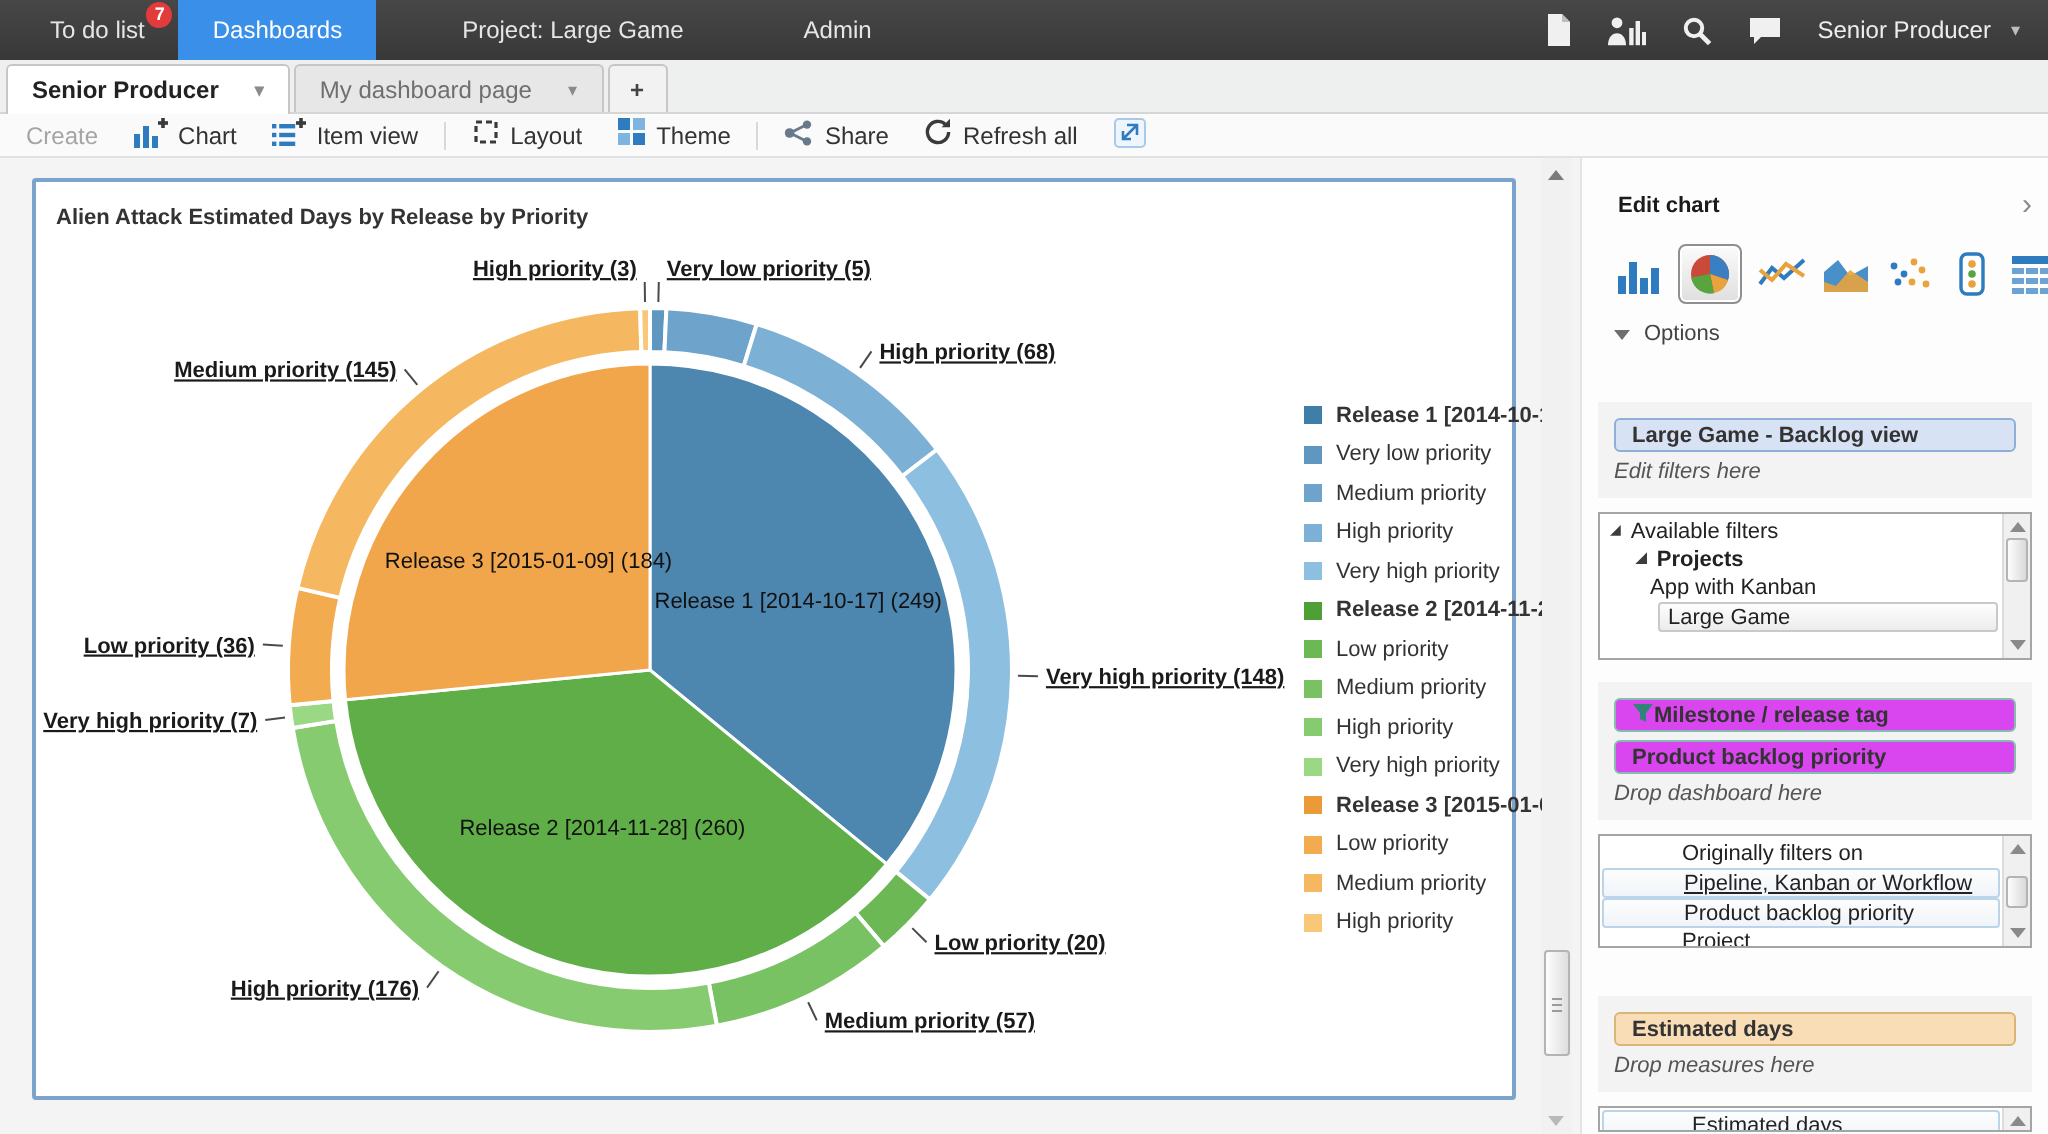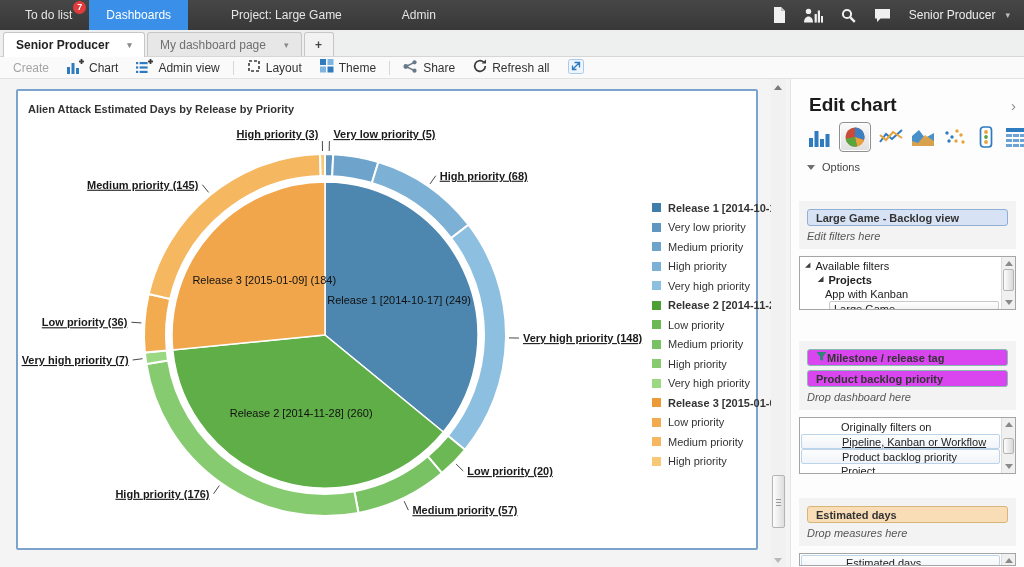--- a/index.html
+++ b/index.html
@@ -56,41 +56,41 @@
   .vs-down { bottom:4px; border-top:5px solid #b9b9b9; }
   .vs-thumb { position:absolute; left:1px; top:396px; width:13px; height:53px; border:1px solid #b4b4b4;
     border-radius:2px; background:linear-gradient(90deg,#fdfdfd,#dedede); }
   .vs-thumb::after { content:""; position:absolute; left:3px; right:3px; top:23px; height:7px;
     background:repeating-linear-gradient(#9a9a9a 0 1px, transparent 1px 3px); }
 
   
   .edit-panel { position:absolute; left:790px; top:79px; width:234px; height:488px; background:#fdfdfd;
     border-left:1px solid #e4e4e4; font-size:11px; color:#333; overflow:hidden; }
   .ep-header { position:absolute; left:18px; right:8px; top:15px; display:flex; align-items:center; }
-  .ep-title { font-size:19px; font-weight:bold; color:#1b1b1b; }
+  .ep-title { font-size:11px; font-weight:bold; color:#1b1b1b; }
   .ep-chevron { margin-left:auto; color:#8a8a8a; font-size:15px; }
   .ep-icons { position:absolute; left:16px; top:42px; display:flex; align-items:center; gap:8px; height:32px; }
   .ct-icon { display:flex; align-items:center; justify-content:center; }
   .ct-icon.selected { border:1px solid #8f8f8f; border-radius:4px; padding:3px 4px;
     background:linear-gradient(#fbfbfb,#dfdfdf); box-shadow:inset 0 0 0 1px #fff; }
   .ep-options { position:absolute; left:16px; top:82px; display:flex; align-items:center; gap:7px; color:#444; }
   .tri-down { width:0; height:0; border-left:4px solid transparent; border-right:4px solid transparent; border-top:5px solid #6e6e6e; }
 
   .ep-group { position:absolute; left:8px; right:8px; }
   .g-filters { top:122px; } .g-dims { top:262px; } .g-measures { top:419px; }
   .ep-section { background:#f3f3f3; padding:8px 8px 7px; }
   .chip { height:17px; border-radius:3px; border:1px solid; display:flex; align-items:center;
     padding:0 8px; font-weight:bold; color:#333; margin-bottom:4px; white-space:nowrap; overflow:hidden; }
   .chip-filter { background:#d7e2f4; border-color:#8fafd6; }
   .chip-dim { background:#d946ef; border-color:#84bcb0; }
   .chip-measure { background:#f8ddb7; border-color:#d8b678; }
   .hint { font-style:italic; color:#555; margin-top:4px; }
 
   .listbox { position:relative; margin-top:7px; border:1px solid #a5a5a5; background:#fff; overflow:hidden; }
-  .lb1 { height:54px; } .lb2 { height:57px; } .lb3 { height:13px; }
+  .lb1 { height:74px; } .lb2 { height:57px; } .lb3 { height:13px; }
   .lb-inner { position:absolute; left:1px; top:2px; right:15px; }
   .lb-row { height:14px; display:flex; align-items:center; white-space:nowrap; color:#222; }
   .lb-row .tree-arrow { font-size:7px; color:#3c3c3c; margin-right:5px; transform:translateY(-1px); }
   .lb-row.sel { background:linear-gradient(#fefefe,#ececec); border:1px solid #c9c9c9; border-radius:2px; height:15px; }
   .lb-row.sel-blue { background:linear-gradient(#fdfdfd,#f0f4f9); border:1px solid #bcd4ea; border-radius:2px; height:15px; }
   .lb-scroll { position:absolute; right:0; top:0; bottom:0; width:14px; background:#f0f0f0; border-left:1px solid #dcdcdc; }
   .lbs-up, .lbs-down { position:absolute; left:3px; width:0; height:0; border-left:4px solid transparent; border-right:4px solid transparent; }
   .lbs-up { top:4px; border-bottom:5px solid #8a8a8a; }
   .lbs-down { bottom:4px; border-top:5px solid #8a8a8a; }
   .lbs-thumb { position:absolute; left:1px; width:11px; background:linear-gradient(90deg,#fdfdfd,#d9d9d9); border:1px solid #b4b4b4; border-radius:2px; }
@@ -182,21 +182,21 @@
         <span><svg width="17" height="15" viewBox="0 0 17 15">
             <rect x="0" y="3" width="2.2" height="2.2" fill="#2e7bbf"></rect>
             <rect x="3.6" y="3" width="8" height="2.2" fill="#2e7bbf"></rect>
             <rect x="0" y="7.4" width="2.2" height="2.2" fill="#2e7bbf"></rect>
             <rect x="3.6" y="7.4" width="8" height="2.2" fill="#2e7bbf"></rect>
             <rect x="0" y="11.8" width="2.2" height="2.2" fill="#2e7bbf"></rect>
             <rect x="3.6" y="11.8" width="8" height="2.2" fill="#2e7bbf"></rect>
             <rect x="13.6" y="0" width="1.8" height="5" fill="#3a3a3a"></rect>
             <rect x="12" y="1.6" width="5" height="1.8" fill="#3a3a3a"></rect>
           </svg></span>
-        <span>Admin view</span>
+        <span>Item view</span>
       </div>
       <span class="tb-sep"></span>
       <div class="tb-item">
         <span><svg width="14" height="14" viewBox="0 0 14 14">
             <rect x="2" y="2" width="10" height="10" fill="none" stroke="#3a3a3a" stroke-width="1.6" stroke-dasharray="3 2"></rect>
           </svg></span>
         <span>Layout</span>
       </div>
       <div class="tb-item">
         <span><svg width="14" height="14" viewBox="0 0 14 14">

